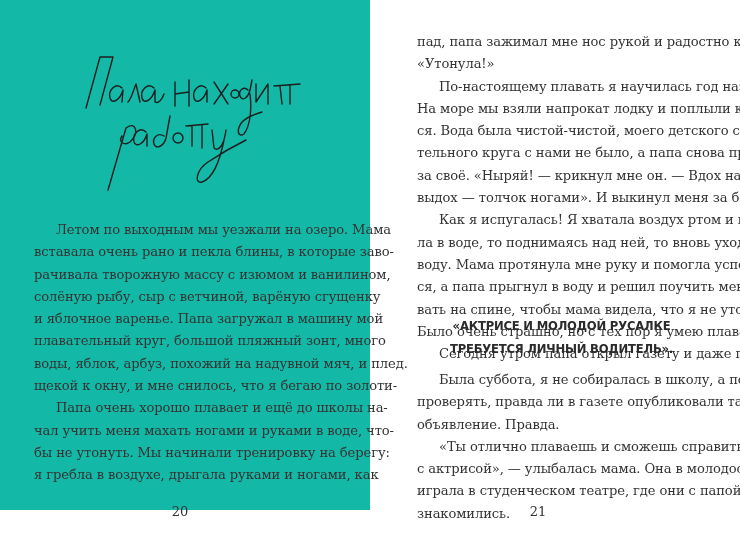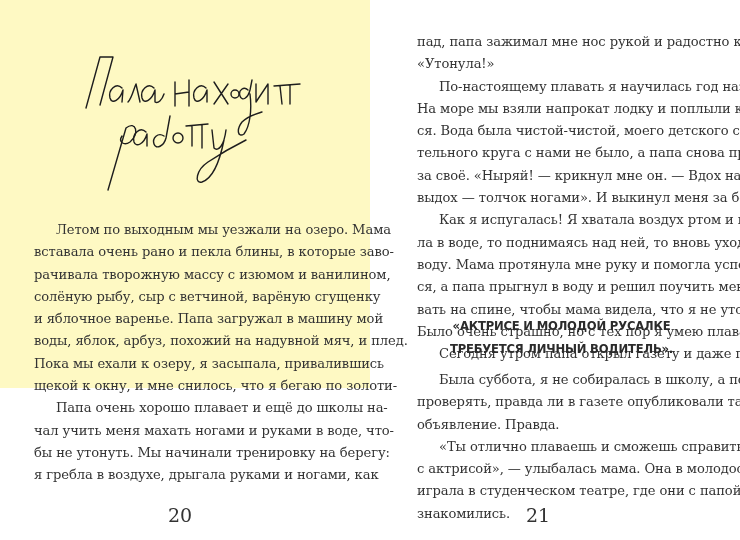--- a/index.html
+++ b/index.html
@@ -17,22 +17,22 @@
     }
     .spread {
       position: absolute;
       left: 0; top: 0;
       width: 740px; height: 540px;
       background: #ffffff;
     }
     .page {
       position: absolute;
       top: 0;
-      height: 388px;
-      background: #fef9c3;
+      height: 510px;
+      background: #14b8a6;
     }
     .page-left { left: 0; width: 370px; }
 
     .title-art {
       position: absolute;
       left: 78px;
       top: 50px;
       width: 225px;
       height: 150px;
     }
@@ -80,21 +80,21 @@
       color: #2b2b2b;
       letter-spacing: -0.2px;
     }
     .quote .qline { display: block; white-space: nowrap; }
 
     .col-right-2 { left: 417px; top: 369px; width: 289px; }
 
     .page-num {
       position: absolute;
       top: 504px;
-      font-size: 19px;
+      font-size: 13px;
       color: #333333;
       width: 40px;
       text-align: center;
     }
     .num-left { left: 160px; }
     .num-right { left: 518px; }
   </style>
 </head>
 <body>
 
@@ -140,22 +140,22 @@
         <path d="M134 80 L136 98 C140 102 146 96 148 80 M146 90 C142 110 136 128 124 132 C116 134 118 120 130 112 C142 104 156 96 168 90"></path>
       </svg>
     </div>
 
     <div class="column col-left">
       <span class="line indent">Летом по выходным мы уезжали на озеро. Мама</span>
       <span class="line">вставала очень рано и пекла блины, в которые заво-</span>
       <span class="line">рачивала творожную массу с изюмом и ванилином,</span>
       <span class="line">солёную рыбу, сыр с ветчиной, варёную сгущенку</span>
       <span class="line">и яблочное варенье. Папа загружал в машину мой</span>
+      <span class="line">плавательный круг, большой пляжный зонт, много</span>
       <span class="line">воды, яблок, арбуз, похожий на надувной мяч, и плед.</span>
-      <span class="line">Пока мы ехали к озеру, я засыпала, привалившись</span>
       <span class="line">щекой к окну, и мне снилось, что я бегаю по золоти-</span>
       <span class="line indent">Папа очень хорошо плавает и ещё до школы на-</span>
       <span class="line">чал учить меня махать ногами и руками в воде, что-</span>
       <span class="line">бы не утонуть. Мы начинали тренировку на берегу:</span>
       <span class="line">я гребла в воздухе, дрыгала руками и ногами, как</span>
 
     </div>
 
     <div class="page-num num-left">20</div>
   </div>

